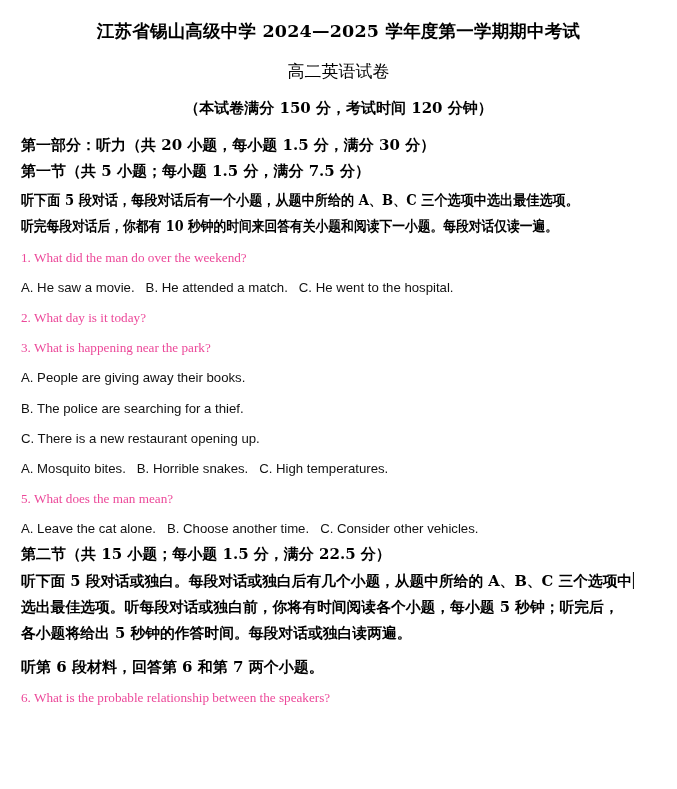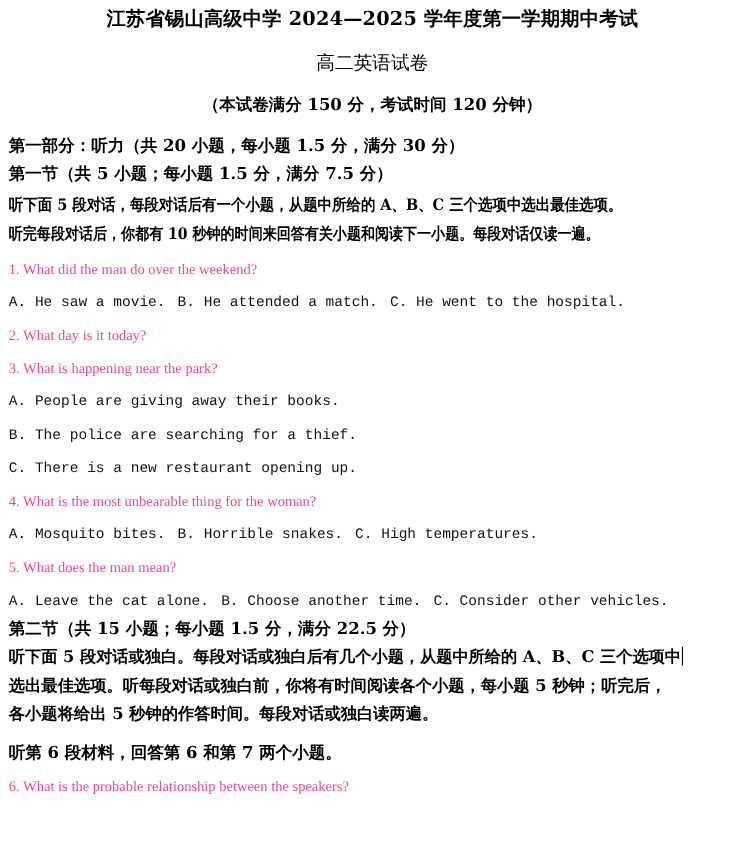--- a/index.html
+++ b/index.html
@@ -13,21 +13,21 @@
     height: 789px;
     overflow: hidden;
     font-family: "Liberation Serif", "DejaVu Serif", serif;
     color: #000000;
     -webkit-font-smoothing: antialiased;
   }
   .page {
     position: relative;
     width: 677px;
     height: 789px;
-    padding: 0;
+    padding: 13px;
     box-sizing: border-box;
   }
 
   
   .doc-title {
     text-align: center;
     font-family: "DejaVu Serif", "Liberation Serif", serif;
     font-weight: bold;
     font-size: 17.5px;
     letter-spacing: 0.2px;
@@ -123,21 +123,21 @@
   .q {
     font-family: "Liberation Serif", "DejaVu Serif", serif;
     font-size: 13.2px;
     line-height: 1;
     margin: 0;
     padding-top: 17px;
     white-space: nowrap;
     color: #ec4899;
   }
   .opt {
-    font-family: Liberation Mono, monospace;
+    font-family: Liberation Sans, sans-serif;
     font-size: 13.2px;
     line-height: 1;
     margin: 0;
     padding-top: 17px;
     white-space: nowrap;
     color: #111;
   }
   .opt .gap { display: inline-block; width: 11px; }
   .q-last { padding-top: 16px; }
 </style>
@@ -163,21 +163,20 @@
     <div class="q">1. What did the man do over the weekend?</div>
     <div class="opt"><span>A. He saw a movie.</span><span class="gap"></span><span>B. He attended a match.</span><span class="gap"></span><span>C. He went to the hospital.</span></div>
 
     <div class="q">2. What day is it today?</div>
 
     <div class="q">3. What is happening near the park?</div>
     <div class="opt">A. People are giving away their books.</div>
     <div class="opt">B. The police are searching for a thief.</div>
     <div class="opt">C. There is a new restaurant opening up.</div>
 
-    <div class="q">4. What is the most unbearable thing for the woman?</div>
     <div class="opt"><span>A. Mosquito bites.</span><span class="gap"></span><span>B. Horrible snakes.</span><span class="gap"></span><span>C. High temperatures.</span></div>
 
     <div class="q">5. What does the man mean?</div>
     <div class="opt"><span>A. Leave the cat alone.</span><span class="gap"></span><span>B. Choose another time.</span><span class="gap"></span><span>C. Consider other vehicles.</span></div>
 
     <div class="sec-head second">第二节（共 15 小题；每小题 1.5 分，满分 22.5 分）</div>
 
     <div class="instr-wrap">
       <span class="ln j1"><span>听下面 5 段对话或独白。每段对话或独白后有几个小题，从题中所给的 A、B、C 三个选项中</span><span class="caret"></span></span>
       <span class="ln">选出最佳选项。听每段对话或独白前，你将有时间阅读各个小题，每小题 5 秒钟；听完后，</span>

